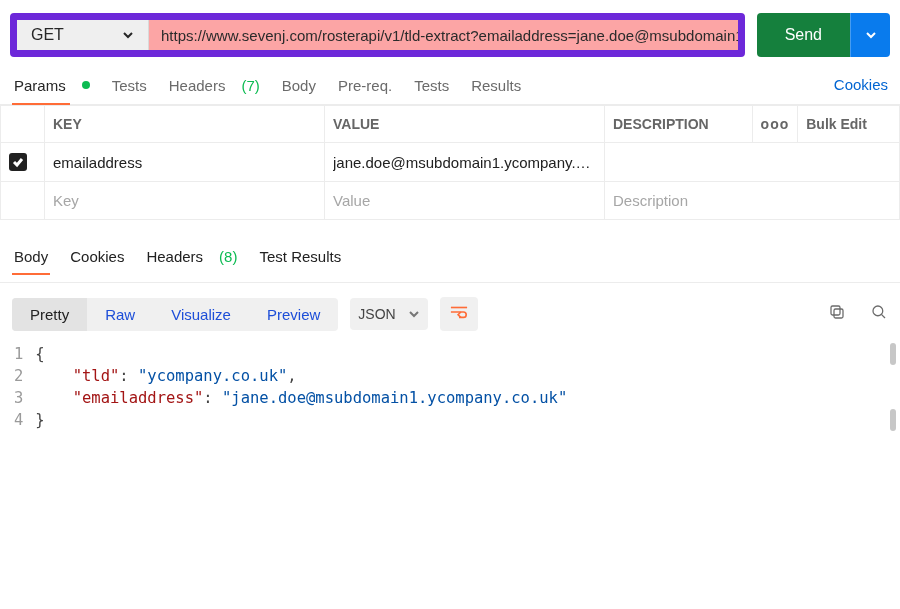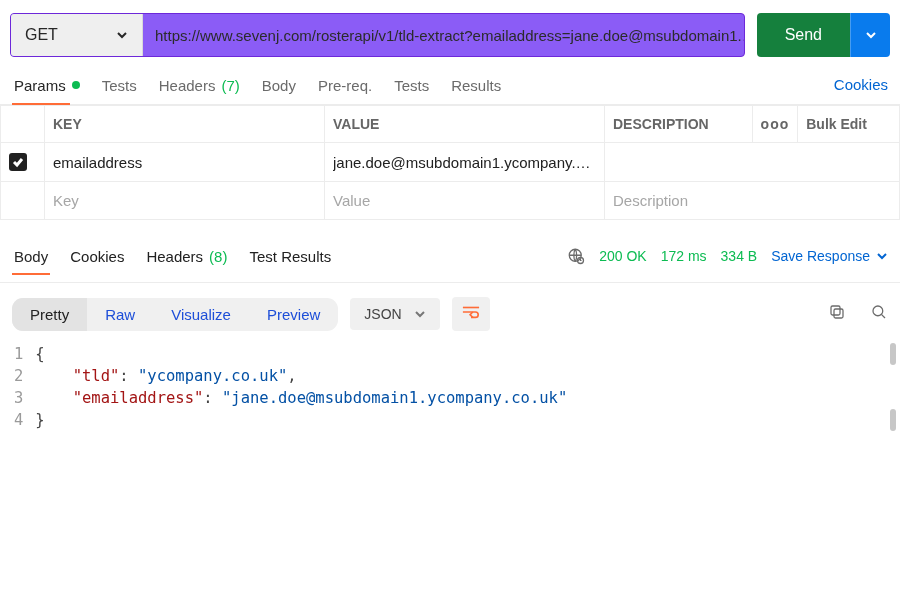--- a/index.html
+++ b/index.html
@@ -1,31 +1,31 @@
 <!DOCTYPE html>
 <html><head>
 <meta charset="utf-8">
 <style>
   * { box-sizing: border-box; }
   html, body { margin:0; padding:0; font-family: -apple-system, BlinkMacSystemFont, "Segoe UI", Helvetica, Arial, sans-serif; color:#212121; background:#fff; }
   .wrap { width:900px; height:609px; position:relative; overflow:hidden; }
 
   
   .reqbar { display:flex; align-items:stretch; padding:13px 10px 8px 10px; gap:12px; }
-  .methodurl { flex:1; display:flex; border:1px solid #6d28d9; border-radius:4px; background:#8b5cf6; height:44px; overflow:hidden; }
+  .methodurl { flex:1; display:flex; border:7px solid #6d28d9; border-radius:4px; background:#fca5a5; height:44px; overflow:hidden; }
   .method { width:132px; background:#efefef; display:flex; align-items:center; justify-content:space-between; padding:0 14px; border-right:1px solid #d9d9d9; font-size:16px; color:#272727; cursor:pointer; font-weight:500; }
   .url { flex:1; display:flex; align-items:center; padding:0 12px; font-size:15px; color:#2b2b2b; white-space:nowrap; overflow:hidden; text-overflow:ellipsis; }
   .sendgroup { display:flex; height:44px; border-radius:4px; overflow:hidden; }
   .sendbtn { background:#15803d; color:#fff; border:none; font-size:16px; font-weight:400; padding:0 28px; cursor:pointer; }
   .sendcaret { background:#097BED; color:#fff; width:40px; display:flex; align-items:center; justify-content:center; border-left:1px solid rgba(255,255,255,0.25); cursor:pointer; }
   svg.caret { width:12px; height:12px; fill:none; stroke:currentColor; stroke-width:2; }
 
   
   .tabs { display:flex; align-items:center; padding:0 12px; border-bottom:1px solid #ececec; font-size:15px; color:#6b6b6b; gap:18px; position:relative; height:40px; }
-  .tab { padding:10px 2px 9px 2px; cursor:pointer; display:flex; align-items:center; gap:6px; }
+  .tab { padding:10px 2px 9px 2px; cursor:pointer; display:flex; align-items:center; gap:16px; }
   .tab.active { color:#262626; font-weight:500; }
   .tab .dot { width:8px; height:8px; border-radius:50%; background:#0CBB52; display:inline-block; }
   .tab .count { color:#0CBB52; }
   .tab-underline { position:absolute; bottom:-1px; left:12px; width:58px; height:2px; background:#FF6C37; }
   .cookies-link { margin-left:auto; color:#0265D2; cursor:pointer; font-weight:500; }
 
   
   .section-title { padding:12px 12px 12px 12px; font-size:14px; color:#6b6b6b; font-weight:500; }
   .params-table { width:100%; border-collapse:collapse; font-size:15px; }
   .params-table th, .params-table td { border:1px solid #ececec; padding:10px 8px; text-align:left; vertical-align:middle; }
@@ -45,24 +45,24 @@
   .resp-tabs .tab.active { color:#262626; font-weight:500; }
   .resp-tabs .resp-underline { position:absolute; left:12px; bottom:-1px; width:38px; height:2px; background:#FF6C37; }
   .resp-right { margin-left:auto; display:flex; align-items:center; gap:14px; font-size:14px; }
   .green { color:#0CBB52; }
   .saveresp { color:#0265D2; font-weight:500; cursor:pointer; display:flex; align-items:center; gap:6px; }
   .resp-tabs .globe { color:#6b6b6b; display:flex; }
   .resp-tabs-border { border-bottom:1px solid #ececec; margin-top:8px; }
 
   
   .resp-toolbar { display:flex; align-items:center; gap:12px; padding:14px 12px 12px 12px; }
-  .seggroup { display:flex; background:#f0f0f0; border-radius:11px; overflow:hidden; font-size:15px; }
+  .seggroup { display:flex; background:#f0f0f0; border-radius:4px; overflow:hidden; font-size:15px; }
   .seggroup .seg { padding:8px 18px; color:#1d4ed8; cursor:pointer; }
   .seggroup .seg.active { background:#e3e3e3; color:#222; }
-  .fmtselect { display:flex; align-items:center; gap:12px; background:#f0f0f0; border-radius:4px; padding:8px 14px; color:#444; cursor:pointer; font-size:14px; }
+  .fmtselect { display:flex; align-items:center; gap:12px; background:#f0f0f0; border-radius:4px; padding:8px 8px; color:#444; cursor:pointer; font-size:14px; }
   .wrapicon { background:#f0f0f0; border-radius:4px; padding:8px 10px; color:#FF6C37; cursor:pointer; }
   .resp-toolbar .right-icons { margin-left:auto; display:flex; gap:24px; color:#6b6b6b; }
   .right-icons svg { width:18px; height:18px; }
 
   
   .codebody { display:flex; font-family: ui-monospace, SFMono-Regular, Menlo, Consolas, monospace; font-size:15.5px; line-height:22px; padding-left:6px; position:relative; }
   .gutter { text-align:right; color:#9a9a9a; padding:0 12px 0 8px; user-select:none; }
   .code .line { white-space:pre; }
   .tok-punc { color:#444; }
   .tok-key { color:#a31515; }
@@ -152,39 +152,20 @@
 
 <div class="resp-tabs">
   <div class="tab active">Body</div>
   <div class="tab">Cookies</div>
   <div class="tab">
     <span>Headers</span>
     <span class="count">(8)</span>
   </div>
   <div class="tab">Test Results</div>
 
-  <div class="resp-right">
-    <span class="globe">
-      <svg width="18" height="18" viewBox="0 0 24 24" fill="none" stroke="currentColor" stroke-width="1.7">
-            <circle cx="11" cy="11" r="8"></circle>
-            <path d="M3 11h16M11 3c2.5 3 2.5 13 0 16M11 3c-2.5 3-2.5 13 0 16"></path>
-            <circle cx="18" cy="18" r="4"></circle>
-            <path d="M18 16v2h1.4" stroke-width="1.4"></path>
-          </svg>
-    </span>
-    <span class="green">200 OK</span>
-    <span class="green">172 ms</span>
-    <span class="green">334 B</span>
-    <span class="saveresp">
-      <span>Save Response</span>
-      <svg class="caret" style="color:#0265D2" viewBox="0 0 12 12">
-            <polyline points="2 4 6 8 10 4"></polyline>
-          </svg>
-    </span>
-  </div>
   <div class="resp-underline"></div>
 </div>
 <div class="resp-tabs-border"></div>
 
 <div class="resp-toolbar">
   <div class="seggroup">
     <div class="seg active">Pretty</div>
     <div class="seg">Raw</div>
     <div class="seg">Visualize</div>
     <div class="seg">Preview</div>

